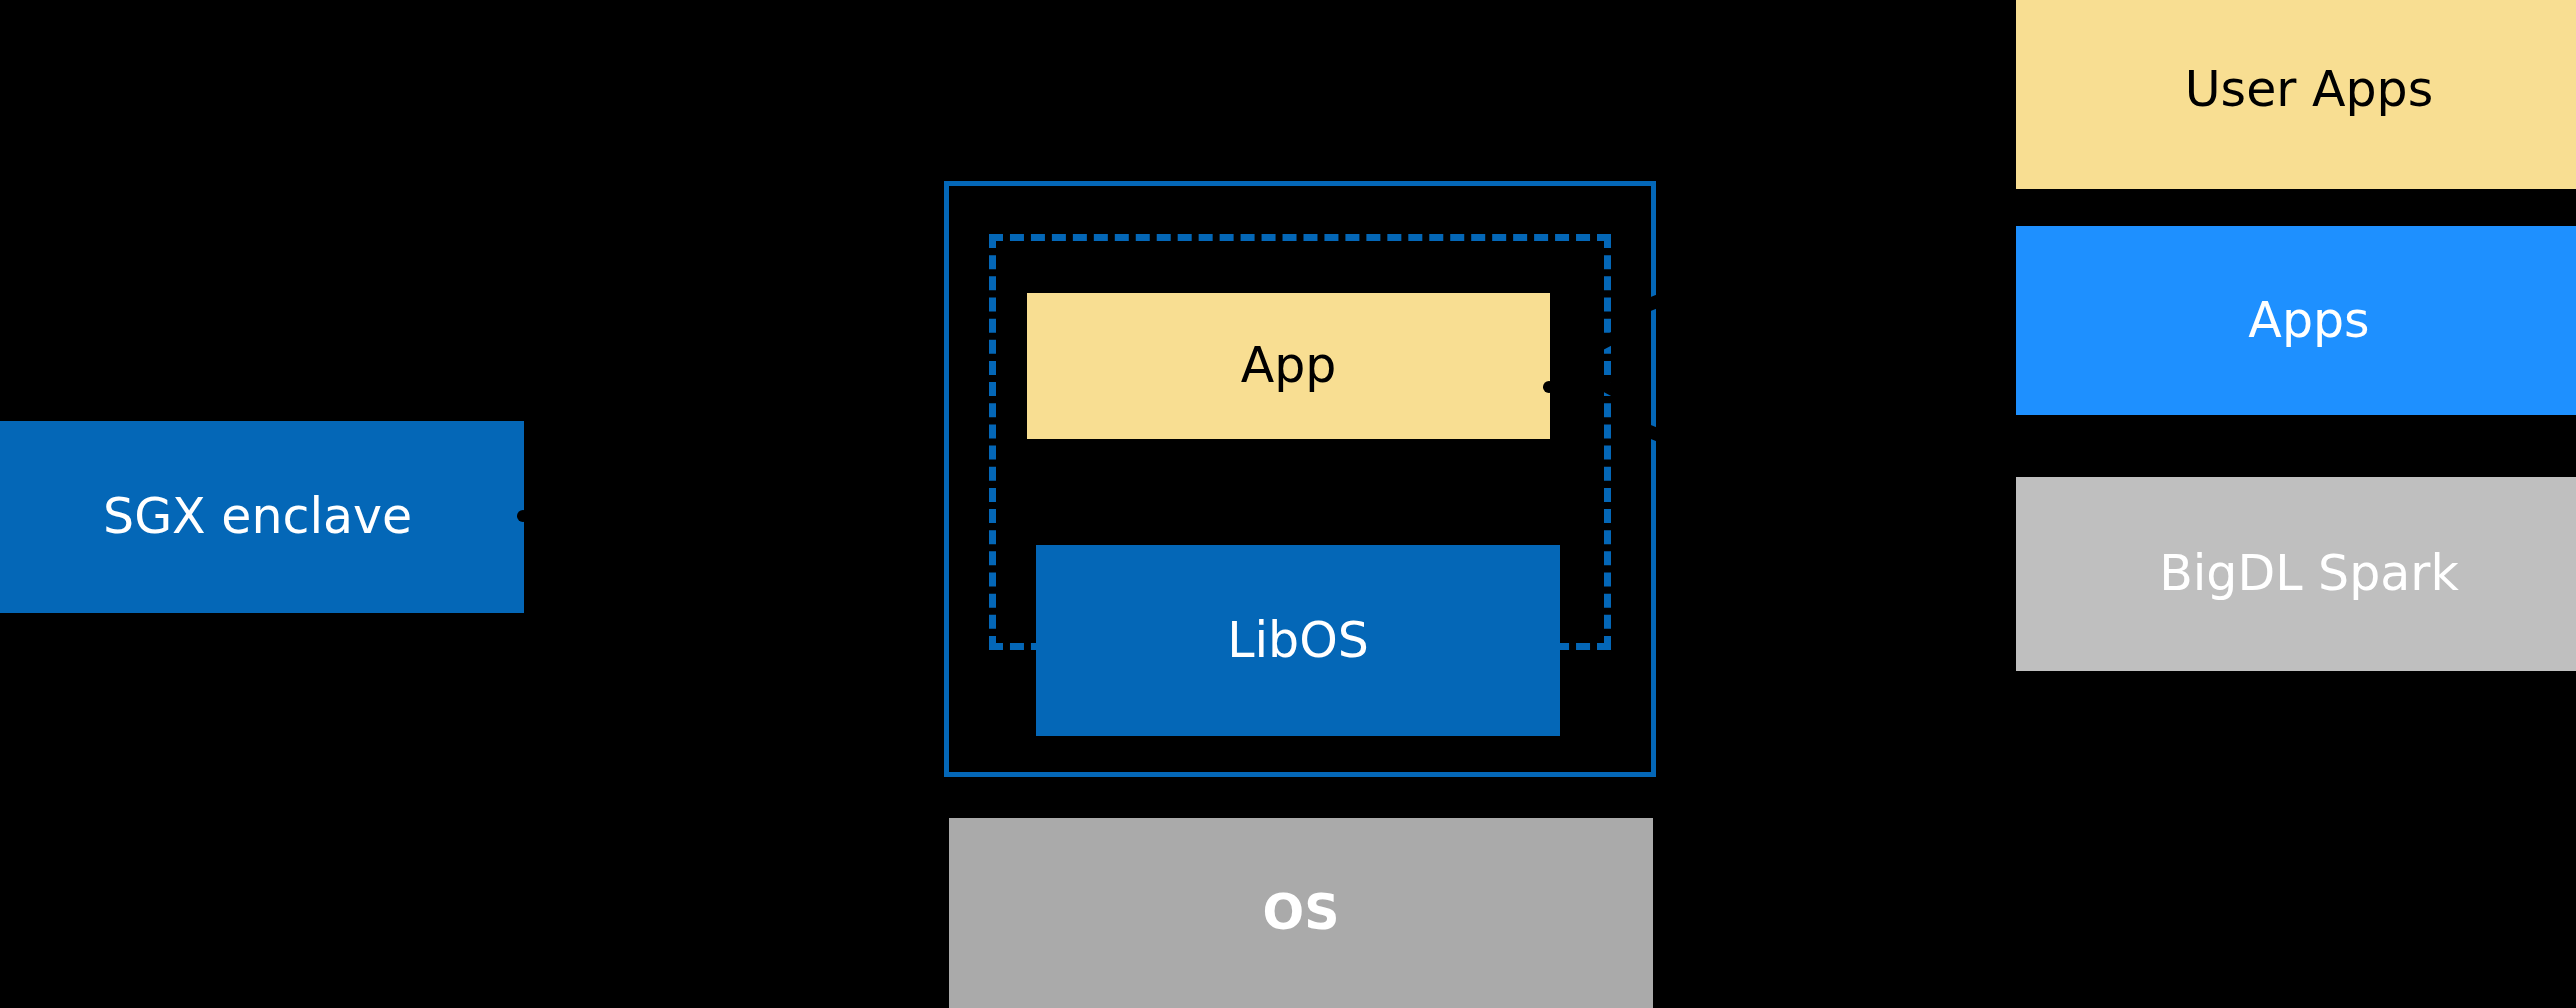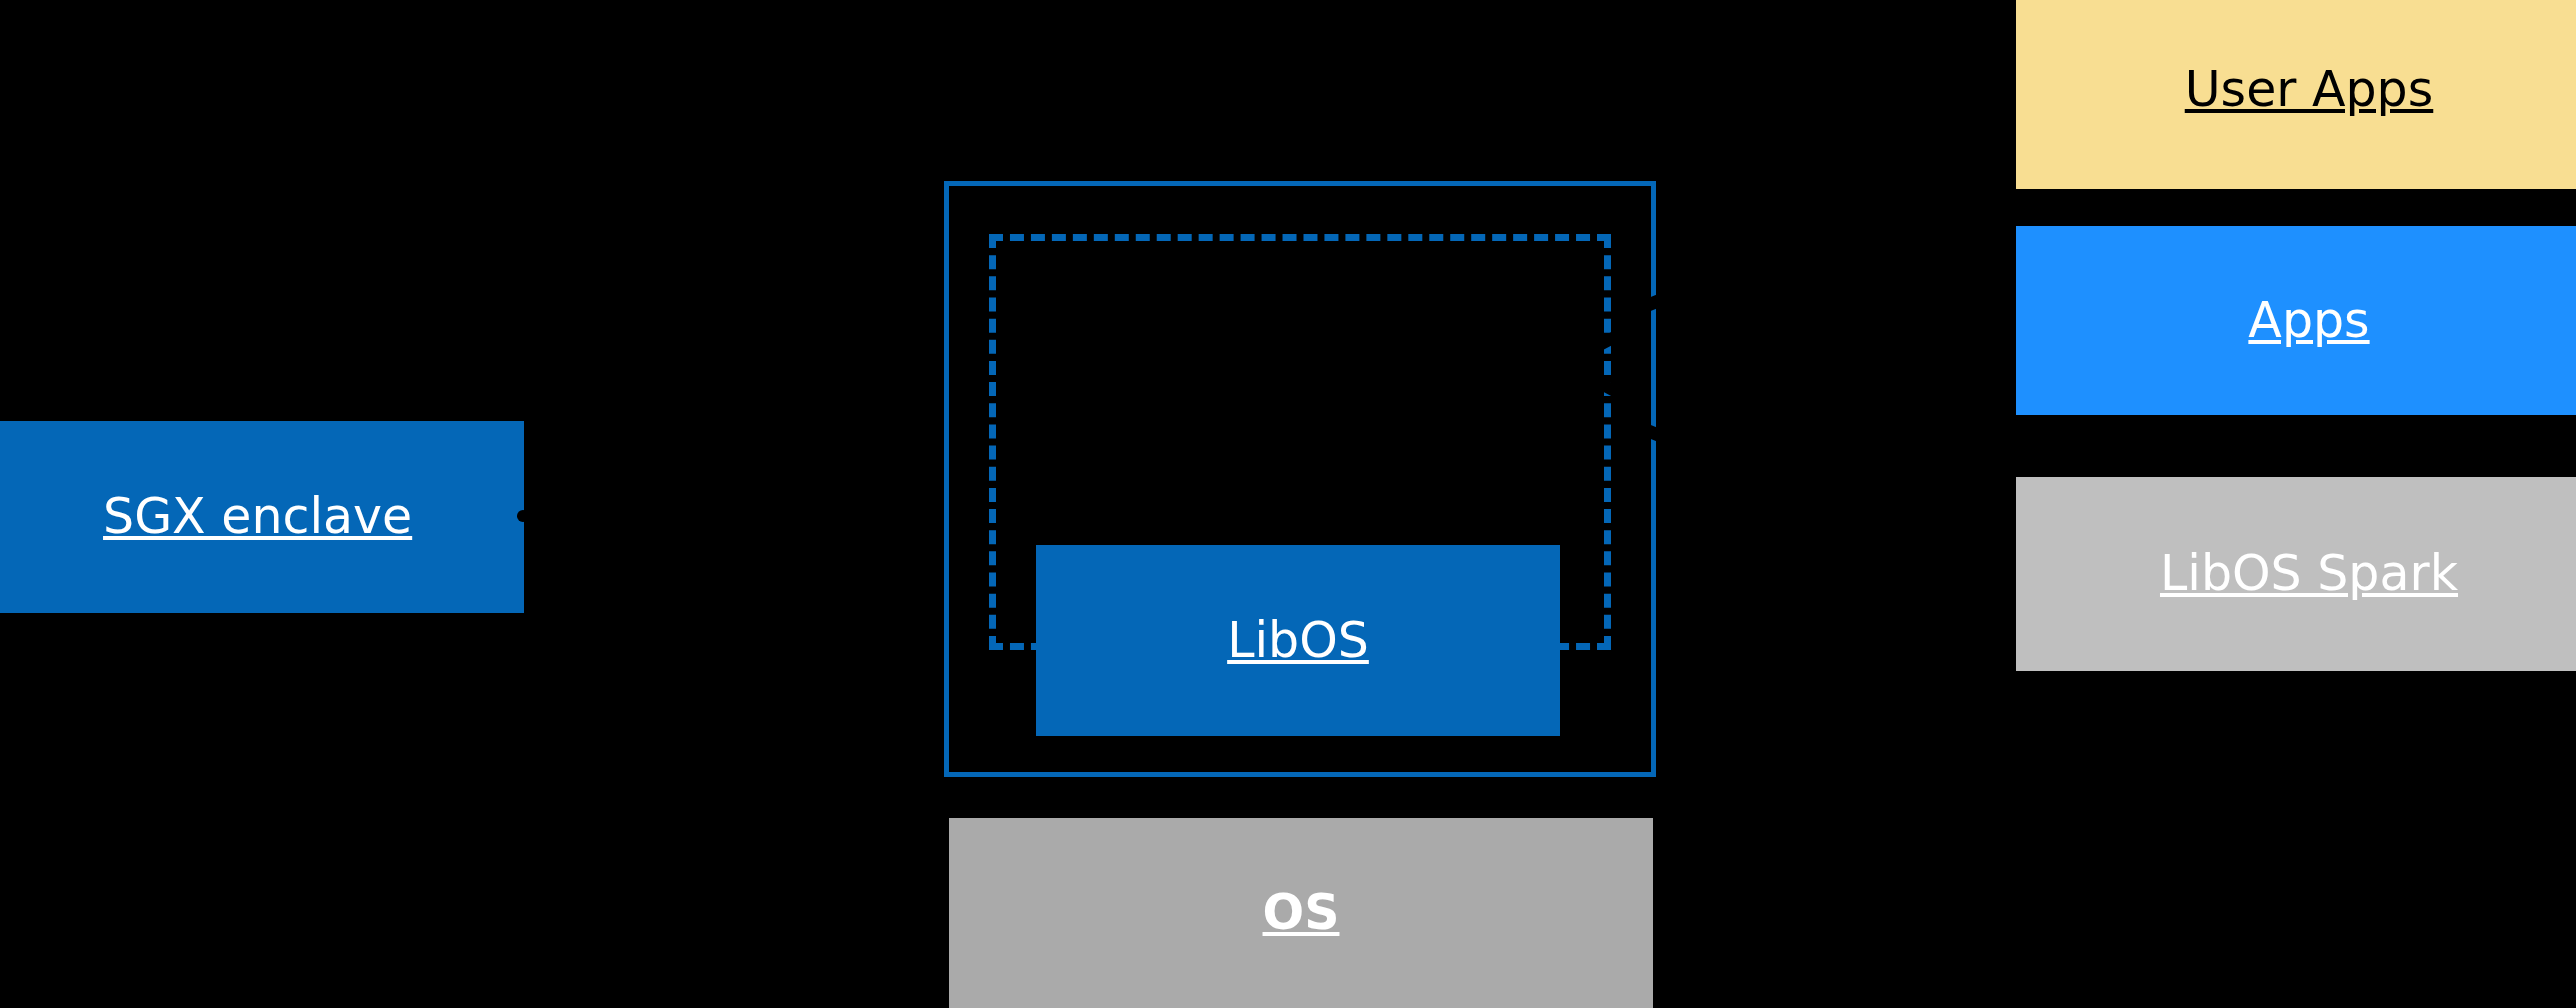--- a/index.html
+++ b/index.html
@@ -20,21 +20,20 @@
     box-sizing: border-box;
     display: flex;
     align-items: center;
     justify-content: center;
     text-align: center;
     line-height: 1.1;
   }
   .box-label {
     display: block;
     white-space: nowrap;
-    text-decoration: underline;
   }
 
   
   #sgx-enclave-box {
     left: -8.4px;
     top: 421px;
     width: 532px;
     height: 192px;
     background: #0467B7;
     color: #FFFFFF;
@@ -151,39 +150,42 @@
 <div id="canvas">
 
   <div class="box" id="sgx-enclave-box">
     <span class="box-label">SGX enclave</span>
   </div>
 
   <div class="box" id="enclave-frame-solid"></div>
 
   <div class="box" id="enclave-frame-dashed"></div>
 
+  <div class="box" id="app-box">
+    <span class="box-label">App</span>
+  </div>
 
   <div class="box" id="os-box">
     <span class="box-label">OS</span>
   </div>
 
   <div class="box" id="libos-box">
     <span class="box-label">LibOS</span>
   </div>
 
   <div class="box" id="user-apps-box">
     <span class="box-label">User Apps</span>
   </div>
 
   <div class="box" id="bigdl-box">
     <span class="box-label">Apps</span>
   </div>
 
   <div class="box" id="apache-spark-box">
-    <span class="box-label">LibOS Spark</span>
+    <span class="box-label">BigDL Spark</span>
   </div>
 
   <div class="connector-dot" id="connector-dot-sgx"></div>
   <div class="connector-dot" id="connector-dot-app"></div>
 
   <div class="frame-break" id="frame-break-upper"></div>
   <div class="frame-break" id="frame-break-lower"></div>
   <div class="frame-break" id="frame-break-dash-a"></div>
   <div class="frame-break" id="frame-break-dash-b"></div>
 

